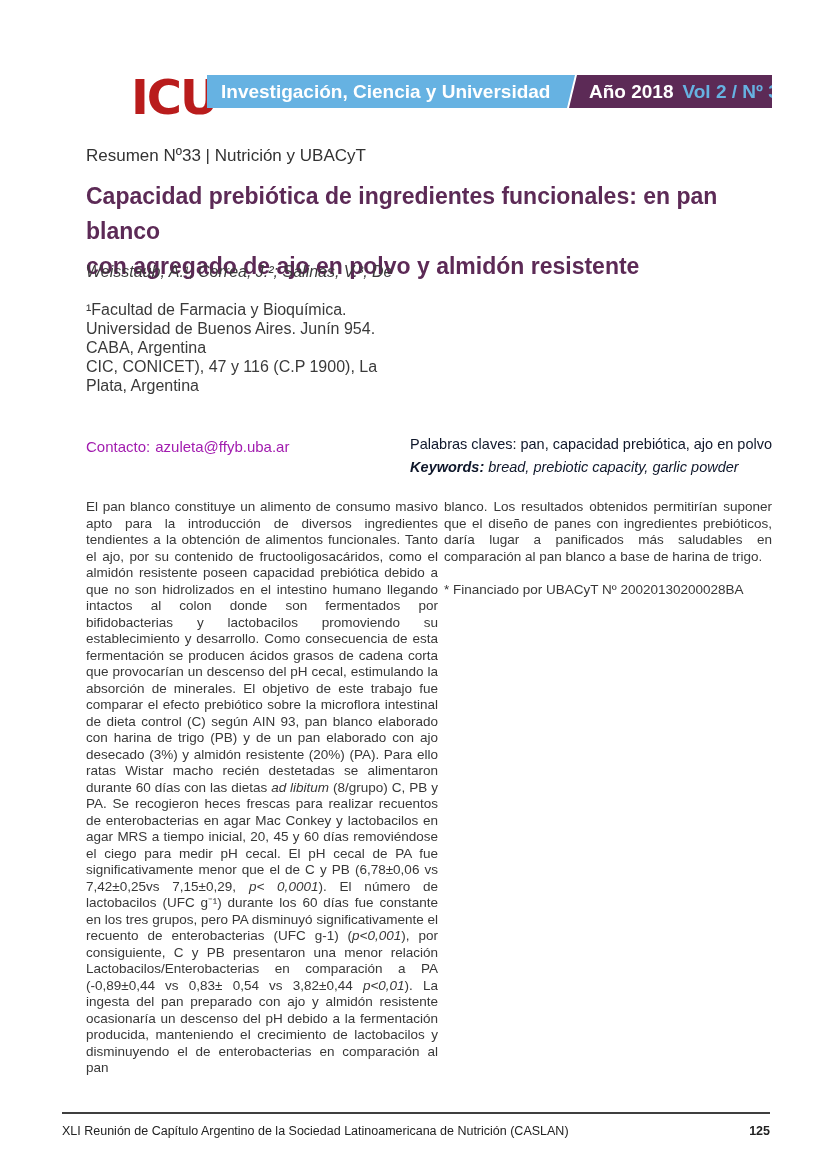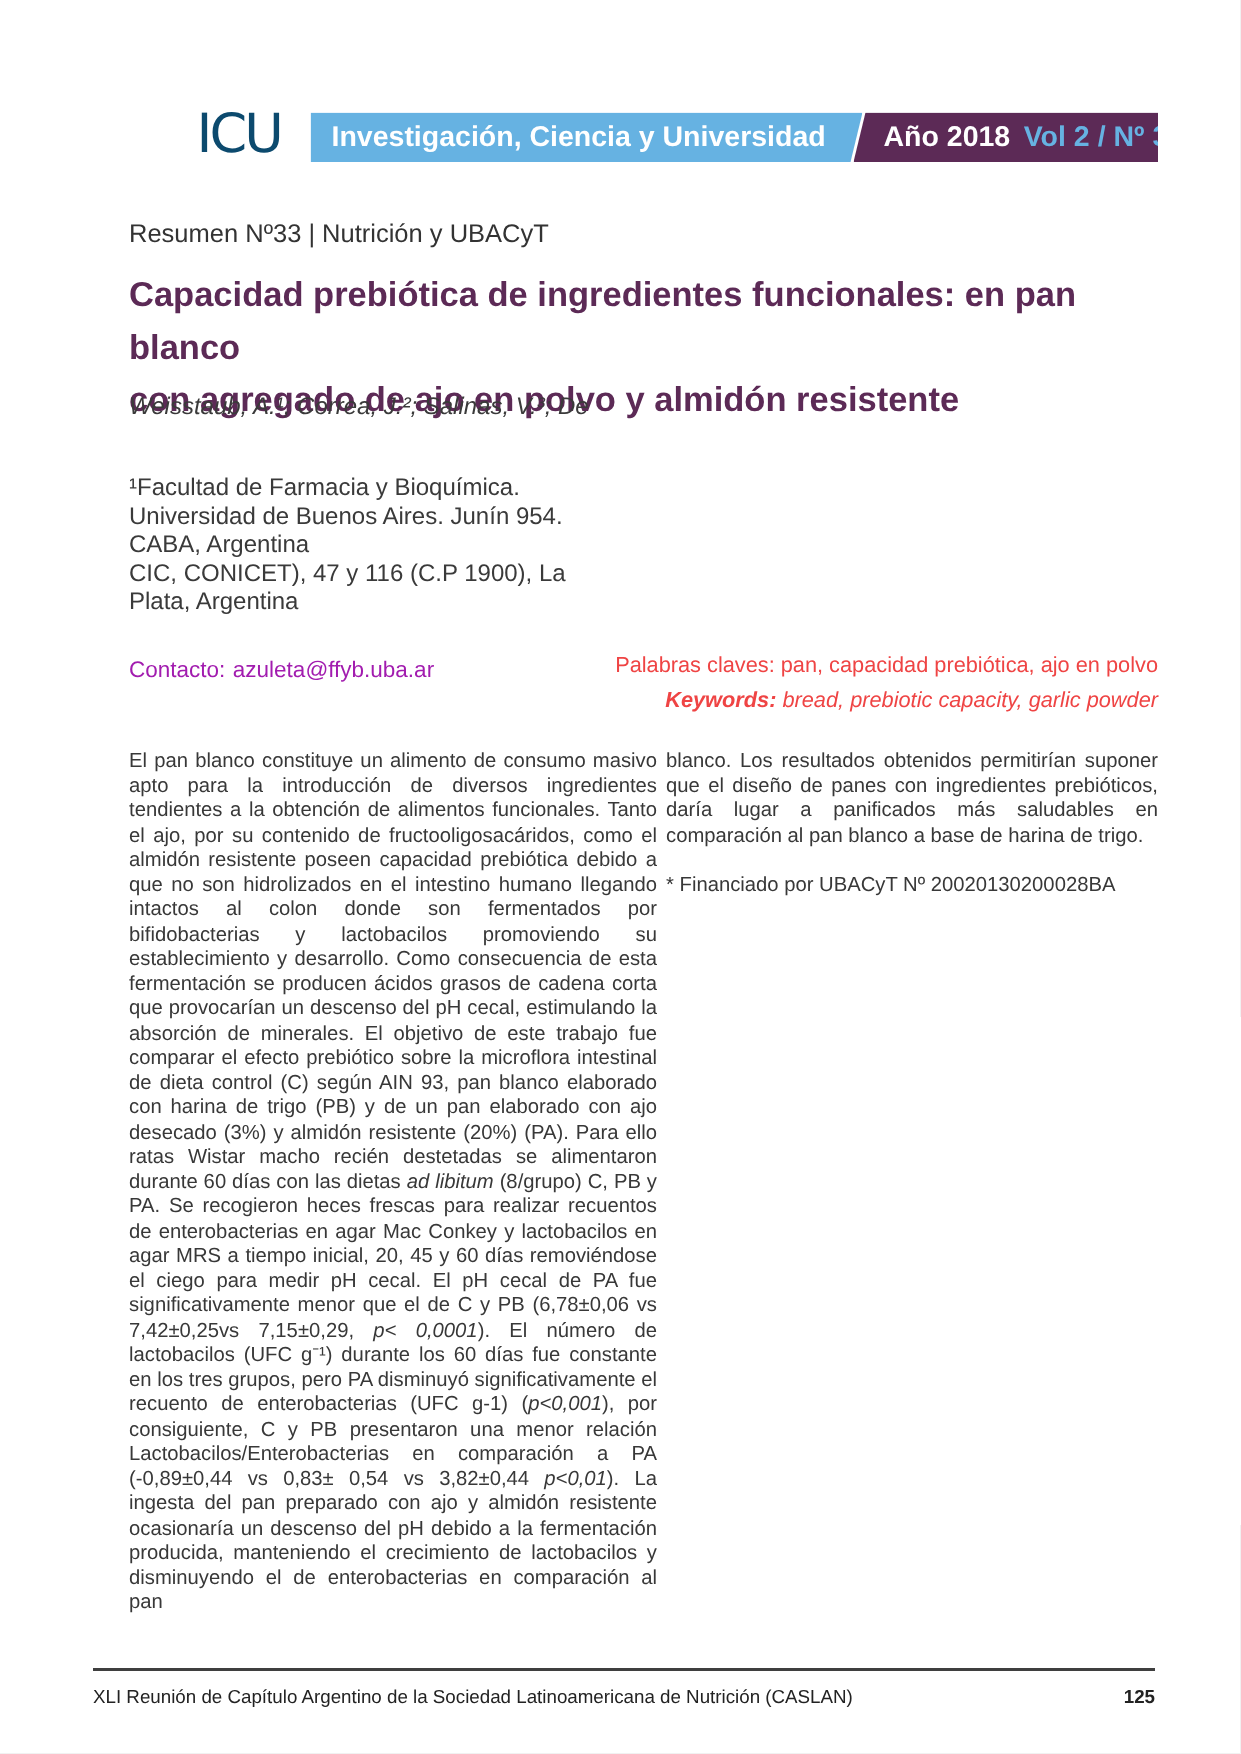--- a/index.html
+++ b/index.html
@@ -4,21 +4,21 @@
 <style>
   html,body{margin:0;padding:0;background:#e8e8e8;}
   .page{
     position:relative;width:827px;height:1169px;margin:0 auto;background:#ffffff;
     font-family:"Liberation Sans", sans-serif;color:#3a3a3a;overflow:hidden;
   }
   
   .masthead{position:absolute;top:75px;left:0;width:100%;height:33px;}
   .logo{
     position:absolute;left:131px;top:-6px;height:40px;
-    font-size:36px;font-weight:400;letter-spacing:-2px;color:#0c4a6e;
+    font-size:48px;font-weight:700;letter-spacing:-2px;color:#b91c1c;
     font-family:"DejaVu Sans", sans-serif;
   }
   .banner-blue{
     position:absolute;left:207px;top:0;width:368px;height:33px;background:#66b2e2;
     clip-path:polygon(0 0,100% 0,calc(100% - 8px) 100%,0 100%);
     display:flex;align-items:center;
   }
   .banner-blue span{
     color:#ffffff;font-weight:700;font-size:19px;padding-left:14px;white-space:nowrap;
   }
@@ -30,25 +30,25 @@
   .banner-purple .year{color:#ffffff;font-weight:700;font-size:19px;padding-left:20px;white-space:nowrap;}
   .banner-purple .vol{color:#66b2e2;font-weight:700;font-size:19px;padding-left:9px;white-space:nowrap;}
   
   .kicker{position:absolute;top:146px;left:86px;font-size:17px;color:#333333;}
   .title{
     position:absolute;top:179px;left:86px;width:700px;margin:0;
     font-size:23px;font-weight:700;color:#5c2a56;line-height:35px;
   }
   
   .authors{position:absolute;top:262px;left:86px;width:340px;font-size:16px;line-height:19px;font-style:italic;color:#3a3a3a;}
-  .affiliations{position:absolute;top:316px;left:86px;width:340px;font-size:16px;line-height:19px;color:#3a3a3a;}
+  .affiliations{position:absolute;top:300px;left:86px;width:340px;font-size:16px;line-height:19px;color:#3a3a3a;}
   
   .contact{position:absolute;top:438px;left:86px;font-size:15px;color:#a21caf;}
   .contact .lbl{margin-right:5px;}
-  .keywords{position:absolute;top:433px;right:55px;text-align:right;font-size:14.5px;line-height:23px;color:#ef4444;}
+  .keywords{position:absolute;top:433px;right:55px;font-size:14.5px;line-height:23px;color:#0f172a;}
   .kw-label{margin-right:4px;}
   .kw-en{font-style:italic;}
   .kw-en .kw-label{font-weight:700;}
   
   .col{position:absolute;top:499px;font-size:13.5px;line-height:16.5px;text-align:justify;color:#383838;}
   .col-left{left:86px;width:352px;height:606px;overflow:hidden;}
   .col-right{left:444px;width:328px;height:606px;}
   .col-right p{margin:0 0 0 0;}
   .col-right p.funding{margin-top:17px;}
   .col i{font-style:italic;}

